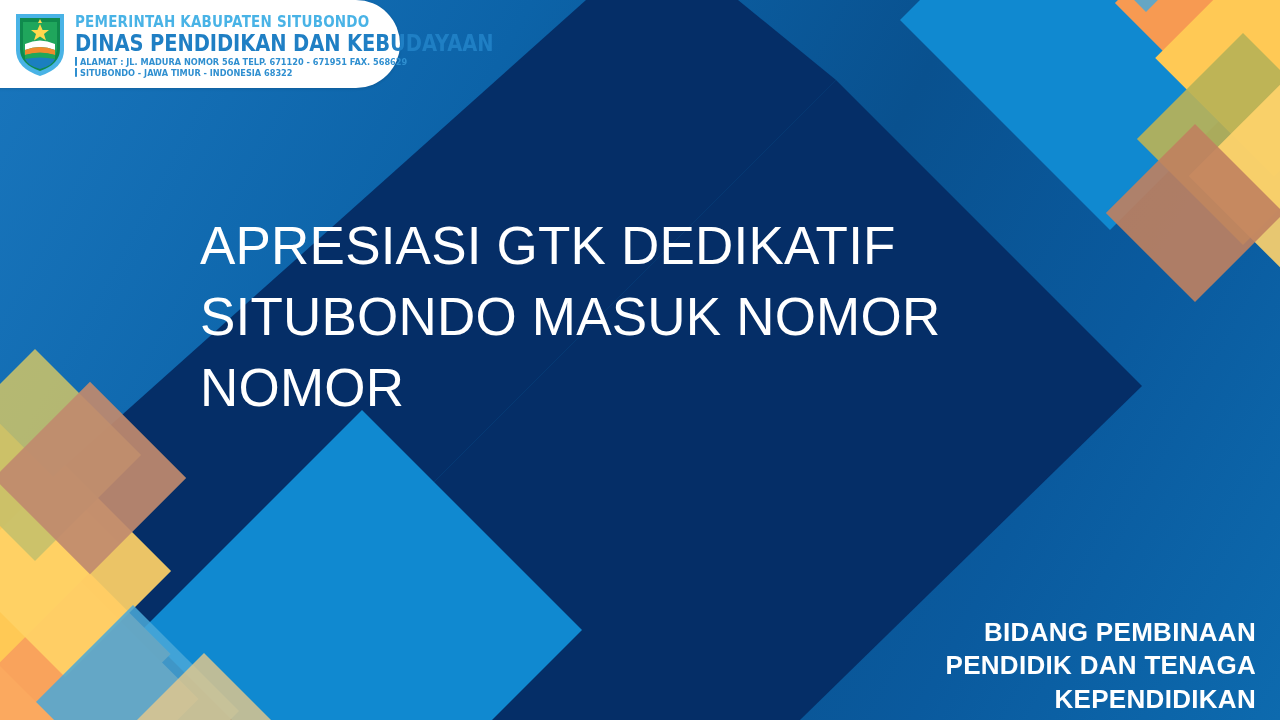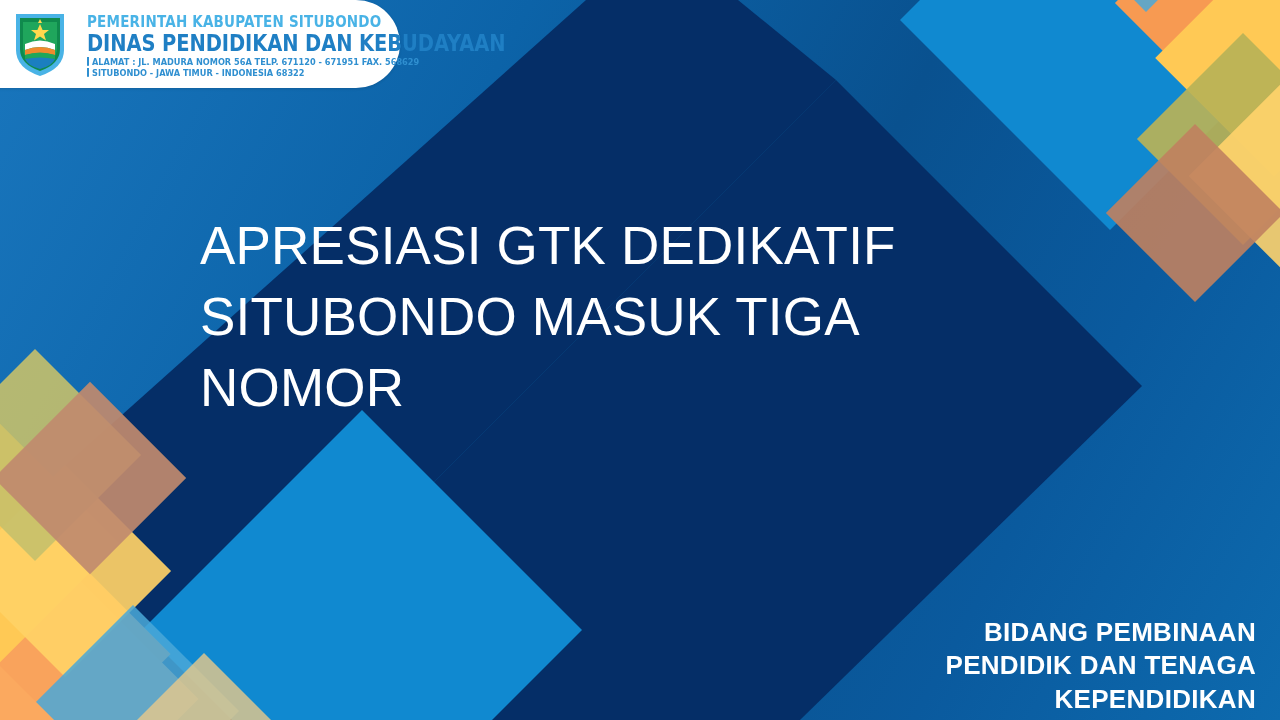--- a/index.html
+++ b/index.html
@@ -51,21 +51,21 @@
     align-items: center;
     box-shadow: 0 1px 3px rgba(0,0,0,.12);
   }
   #logo-emblem {
     width: 56px;
     height: 68px;
     margin-left: 26px;
     flex: 0 0 auto;
   }
   #logo-text {
-    margin-left: 19px;
+    margin-left: 7px;
     line-height: 1;
     padding-top: 2px;
   }
   .logo-l1 {
     font-size: 13.5px;
     font-weight: bold;
     color: #49b3e6;
     letter-spacing: .2px;
     white-space: nowrap;
     font-family: "DejaVu Sans", sans-serif;
@@ -192,21 +192,21 @@
     <div id="logo-text">
       <div class="logo-l1">PEMERINTAH KABUPATEN SITUBONDO</div>
       <div class="logo-l2">DINAS PENDIDIKAN DAN KEBUDAYAAN</div>
       <div class="logo-l3"><span class="logo-bar"></span><span>ALAMAT : JL. MADURA NOMOR 56A TELP. 671120 - 671951 FAX. 568629</span></div>
       <div class="logo-l4"><span class="logo-bar"></span><span>SITUBONDO - JAWA TIMUR - INDONESIA 68322</span></div>
     </div>
   </div>
 
   <div id="title-block">
     <div class="title-line">APRESIASI GTK DEDIKATIF</div>
-    <div class="title-line">SITUBONDO MASUK TIGA</div>
+    <div class="title-line">SITUBONDO MASUK NOMOR</div>
     <div class="title-line">NOMOR</div>
   </div>
 
   <div id="subtitle-block">
     <div class="subtitle-line">BIDANG PEMBINAAN</div>
     <div class="subtitle-line">PENDIDIK DAN TENAGA</div>
     <div class="subtitle-line">KEPENDIDIKAN</div>
   </div>
 
 </div>

